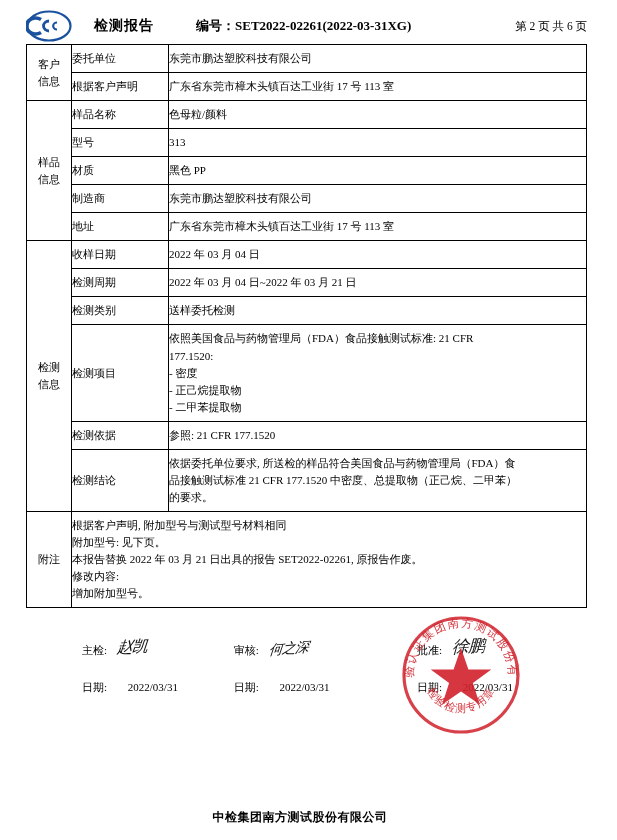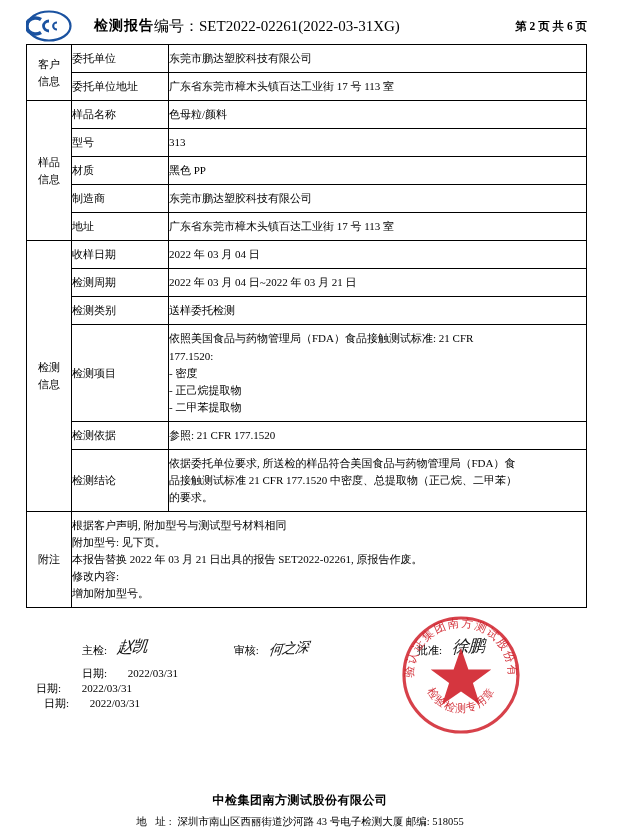--- a/index.html
+++ b/index.html
@@ -41,27 +41,28 @@
   }
   .logo svg { display: block; }
   .hdr-title {
     font-size: 14px;
     font-weight: bold;
     margin-left: 22px;
     letter-spacing: 1px;
     white-space: nowrap;
   }
   .hdr-report-no {
-    font-size: 15px;
-    font-weight: normal;
+    font-size: 13px;
+    font-weight: bold;
+    margin-left: 42px;
     white-space: nowrap;
   }
   .hdr-page {
     font-size: 11.5px;
-    font-weight: bold;
+    font-weight: normal;
     margin-left: auto;
     white-space: nowrap;
   }
 
   
   .tbl-wrap {
     padding: 0 26px;
     box-sizing: border-box;
   }
   table.main {
@@ -141,22 +142,21 @@
     color: #1a1a1a;
     transform: skewX(-6deg) rotate(-4deg);
   }
   .sig-row .c1 { width: 150px; padding-left: 56px; }
   .sig-row .c2 { width: 175px; padding-left: 10px; }
   .sig-row .c3 { width: 180px; padding-left: 18px; }
 
   .date-row {
     display: flex;
     font-size: 11px;
-    margin-top: 8px;
-    flex-direction: column;
+    margin-top: 22px;
   }
   .date-row .c1 { width: 150px; padding-left: 56px; }
   .date-row .c2 { width: 175px; padding-left: 10px; }
   .date-row .c3 { width: 180px; padding-left: 18px; }
   .date-row .dval { margin-left: 18px; }
 
   
   .stamp {
     position: absolute;
     left: 398px;
@@ -213,21 +213,21 @@
       <tbody>
           <tr>
         <td class="sect" rowspan="2">
           <span class="sect-inner">客户</span>
           <span class="sect-inner">信息</span>
         </td>
         <td class="lbl">委托单位</td>
         <td class="val">东莞市鹏达塑胶科技有限公司</td>
       </tr>
       <tr>
-        <td class="lbl">委托单位地址</td>
+        <td class="lbl">根据客户声明</td>
         <td class="val">广东省东莞市樟木头镇百达工业街 17 号 113 室</td>
       </tr>
 
       <tr>
         <td class="sect" rowspan="5">
           <span class="sect-inner">样品</span>
           <span class="sect-inner">信息</span>
         </td>
         <td class="lbl">样品名称</td>
         <td class="val">色母粒/颜料</td>
@@ -346,21 +346,15 @@
       </text>
       <text font-size="11" fill="#d0202a" font-family="'Liberation Serif',serif" opacity="0.9" letter-spacing="1">
         <textPath href="#arcBottom" startOffset="50%" text-anchor="middle">检验检测专用章</textPath>
       </text>
       <polygon points="63,36 70.4,57.6 93.3,57.6 74.9,71 81.8,92.6 63,79.5 44.2,92.6 51.1,71 32.7,57.6 55.6,57.6" fill="#d0202a" opacity="0.9"></polygon>
     </svg>
   </div>
 
   <div class="footer">
     <div class="co">中检集团南方测试股份有限公司</div>
-    <div>
-      <span class="spaced">地  址:</span>
-      <span>深圳市南山区西丽街道沙河路 43 号电子检测大厦</span>
-      <span>邮编:</span>
-      <span>518055</span>
-    </div>
   </div>
 
 </div>
 
 </body></html>

